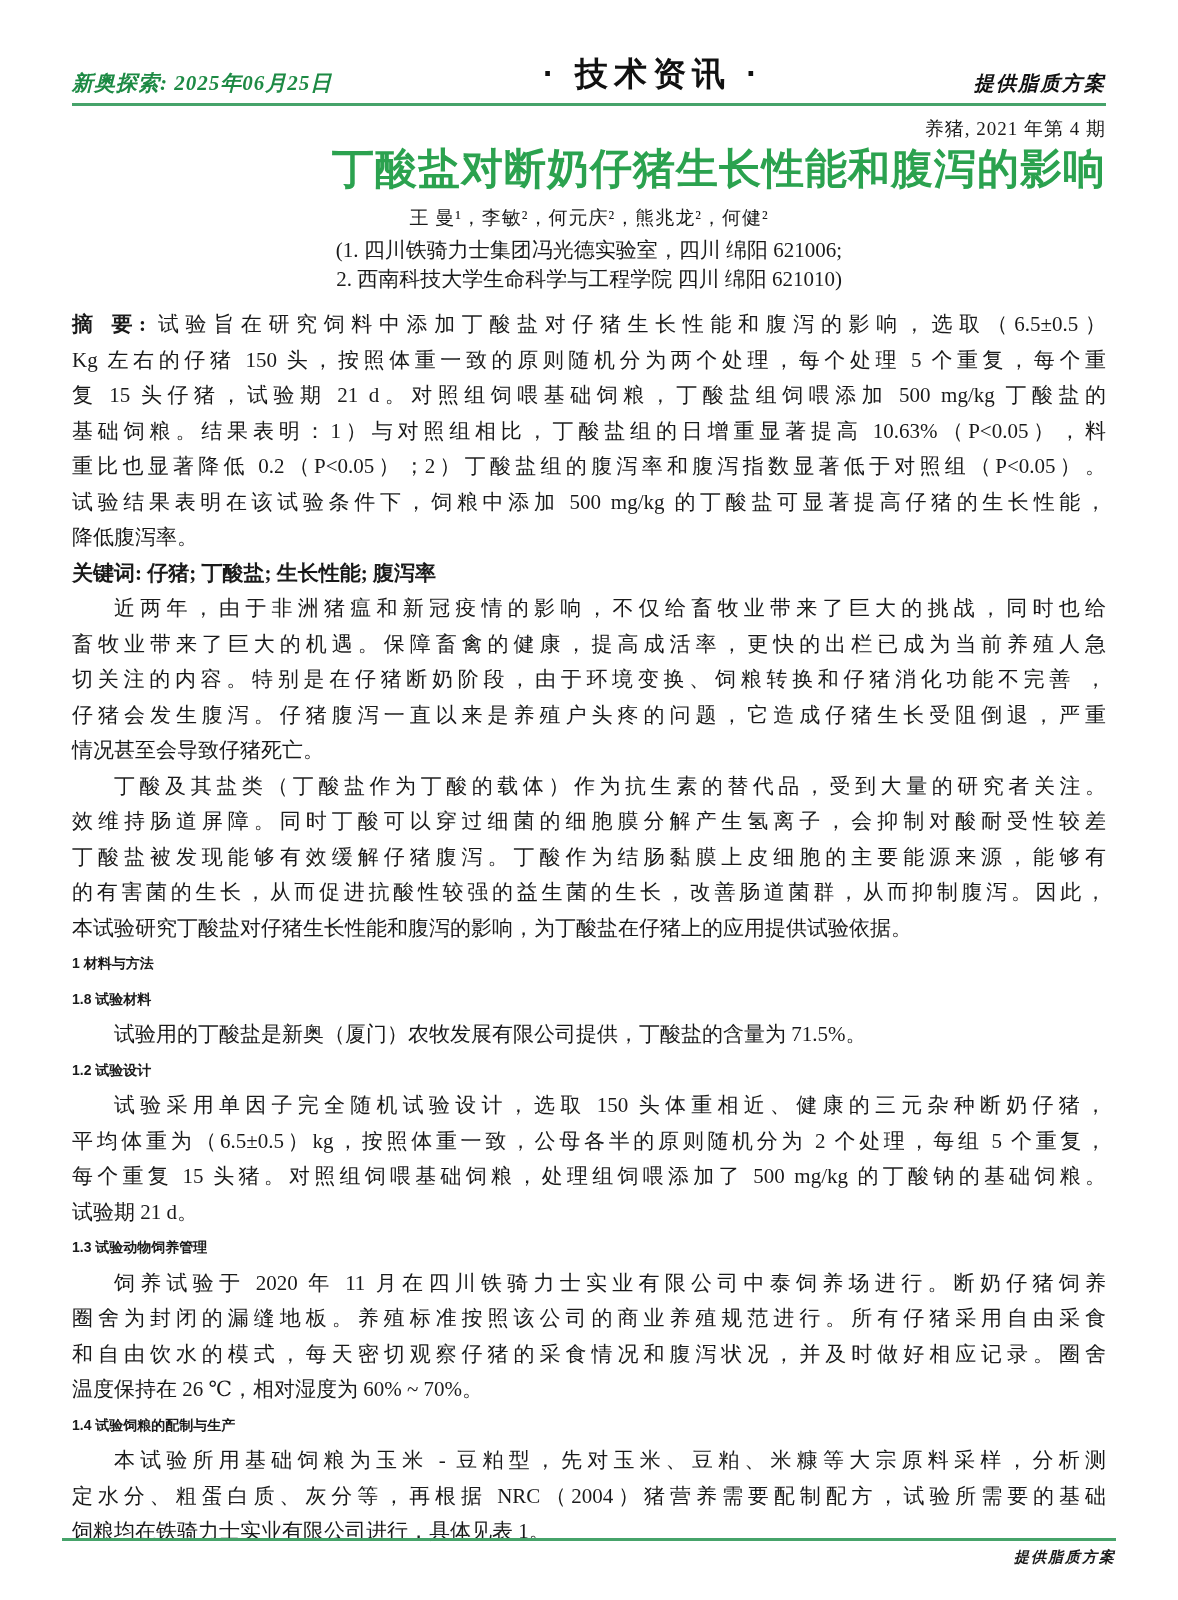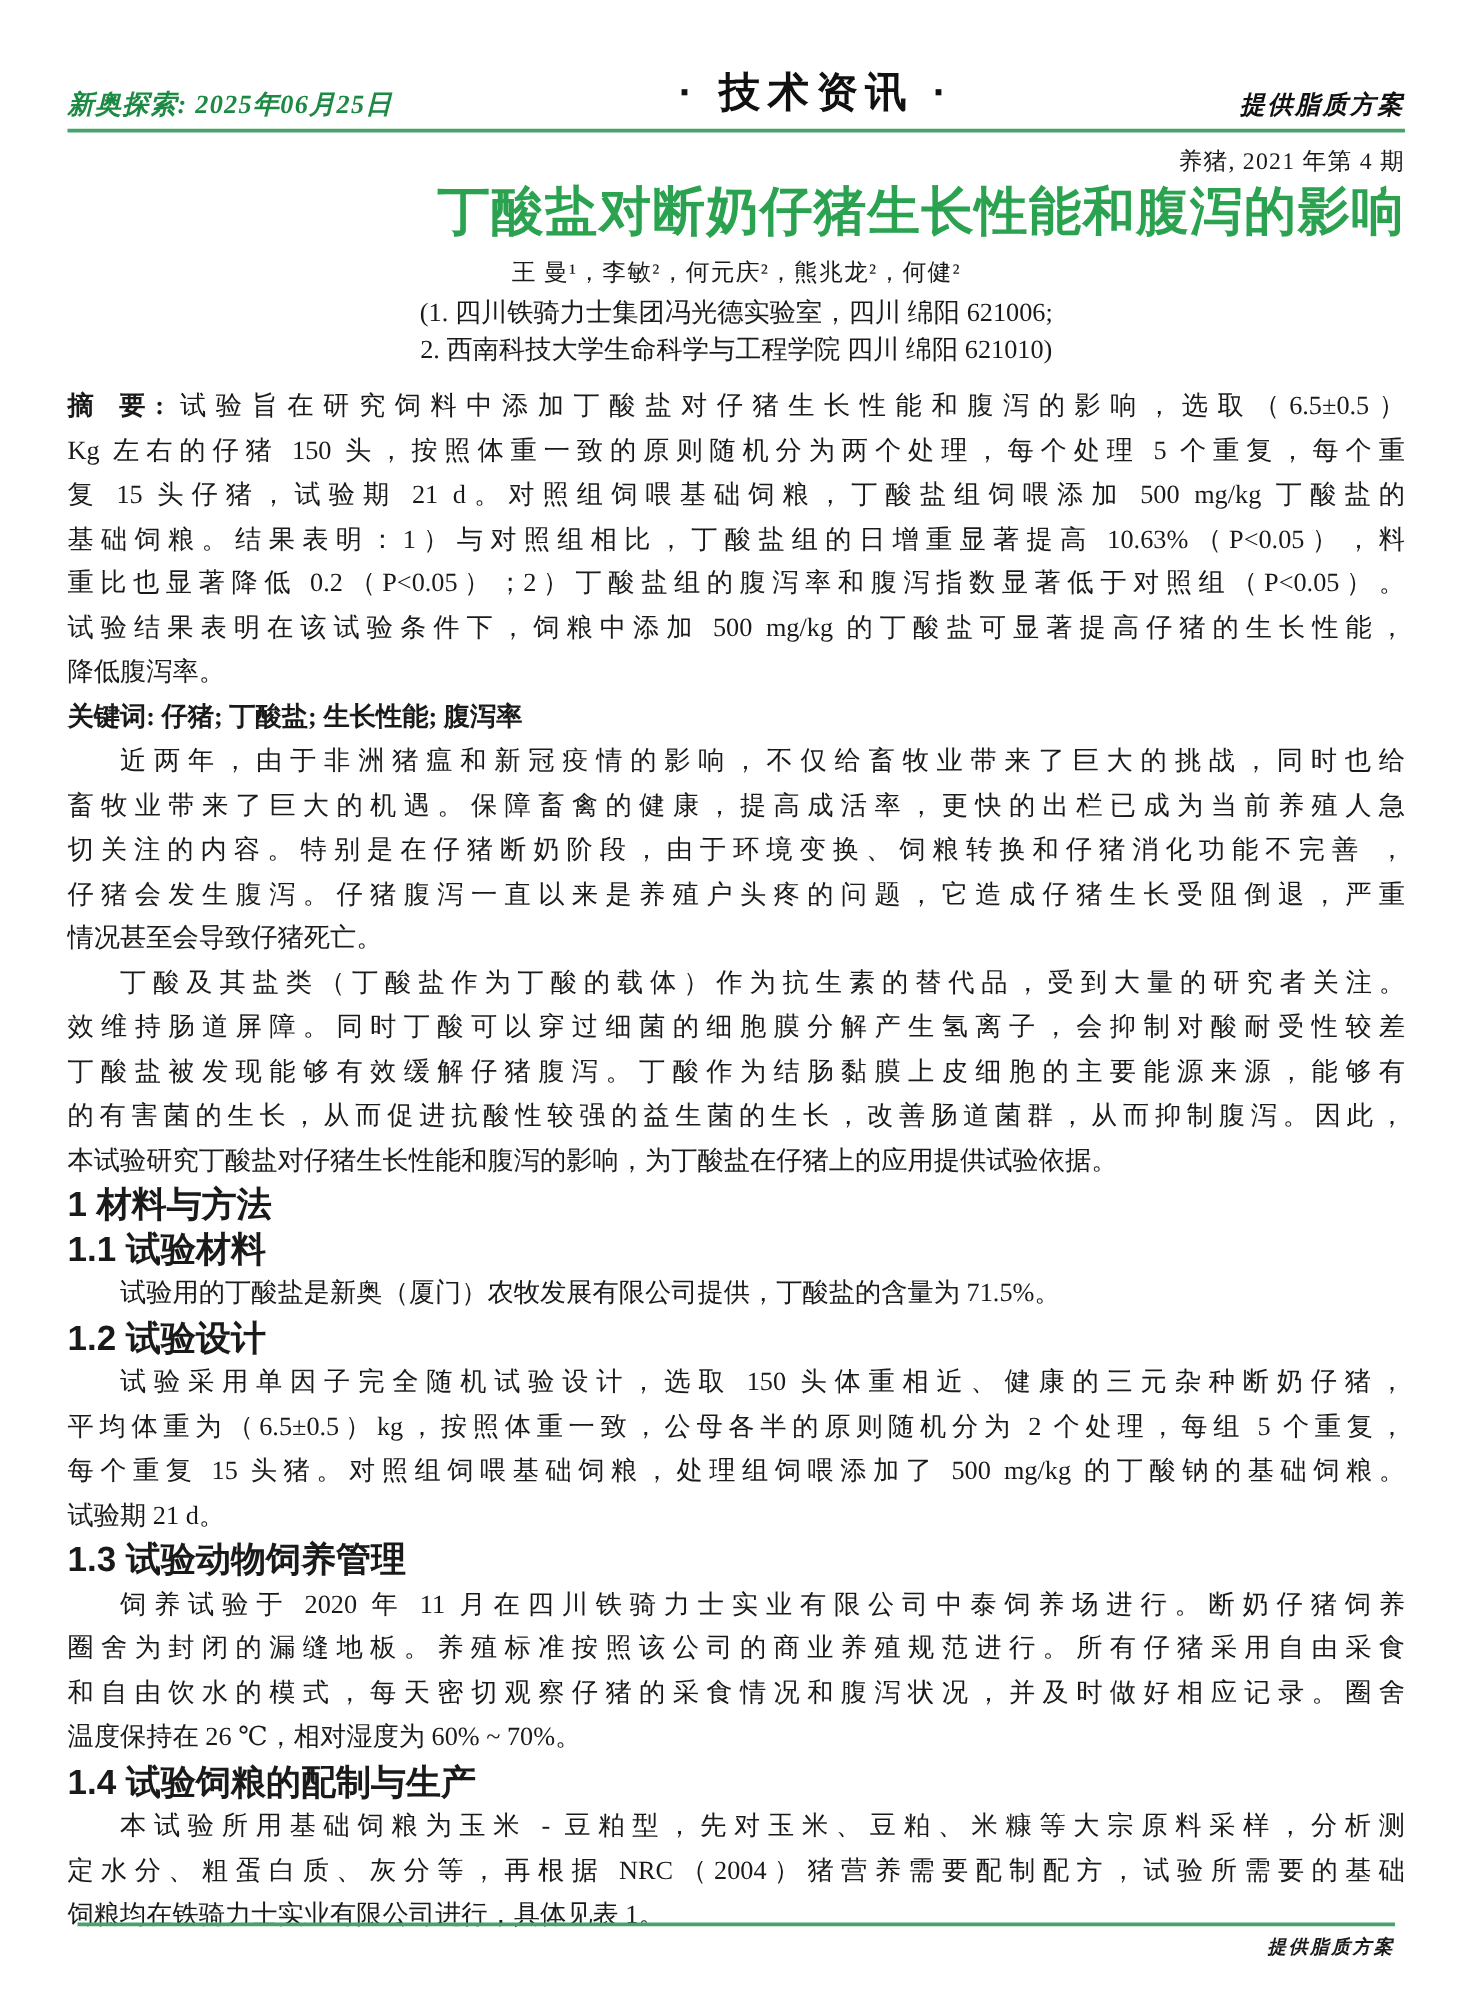--- a/index.html
+++ b/index.html
@@ -11,21 +11,21 @@
   *{margin:0;padding:0;box-sizing:border-box;}
   html,body{background:#ffffff;}
   .page{
     position:relative;
     width:1178px;height:1600px;
     background:#ffffff;
     font-family:"Liberation Serif","DejaVu Serif",serif;
     color:var(--ink);
     overflow:hidden;
   }
-  .content{padding:0 54px;}
+  .content{padding:0 72px;}
   
   .hdr{display:flex;justify-content:space-between;align-items:flex-end;padding-top:52px;}
   .hdr-left{
     color:var(--brand-green);
     font-size:21px;font-weight:bold;font-style:italic;
     letter-spacing:1px;
   }
   .hdr-center{
     font-family:"Liberation Sans","DejaVu Sans",sans-serif;
     font-size:33px;font-weight:900;letter-spacing:6px;
@@ -58,21 +58,21 @@
     text-align-last:justify;
   }
   .lastline{text-align-last:left;}
   .ind{text-indent:2em;}
   .bold{font-weight:bold;}
   .kw{font-weight:bold;line-height:35.5px;}
   .heading{
     font-weight:bold;
     line-height:35.5px;
     font-family:"Liberation Sans","DejaVu Sans",sans-serif;
-    font-size:28px;
+    font-size:14px;
   }
   
   .footer{position:absolute;left:62px;right:62px;top:1538px;}
   .rule2{height:3px;background:var(--rule-green);}
   .slogan{text-align:right;font-size:15px;font-weight:bold;font-style:italic;margin-top:7px;letter-spacing:2px;}
 </style>
 </head>
 <body>
 
 <div class="page">
@@ -124,21 +124,21 @@
           <div class="tline">的有害菌的生长，从而促进抗酸性较强的益生菌的生长，改善肠道菌群，从而抑制腹泻。因此，</div>
           <div class="tline lastline">本试验研究丁酸盐对仔猪生长性能和腹泻的影响，为丁酸盐在仔猪上的应用提供试验依据。</div>
         </div>
 
       <div class="section">
         <div class="heading">1 材料与方法</div>
         <div></div>
       </div>
 
       <div class="section">
-        <div class="heading">1.1  试验材料</div>
+        <div class="heading">1.8  试验材料</div>
         <div>
             <div class="tline lastline ind">试验用的丁酸盐是新奥（厦门）农牧发展有限公司提供，丁酸盐的含量为 71.5%。</div>
           </div>
       </div>
 
       <div class="section">
         <div class="heading">1.2  试验设计</div>
         <div>
             <div class="tline ind">试验采用单因子完全随机试验设计，选取 150 头体重相近、健康的三元杂种断奶仔猪，</div>
             <div class="tline">平均体重为（6.5±0.5）kg，按照体重一致，公母各半的原则随机分为 2 个处理，每组 5 个重复，</div>

